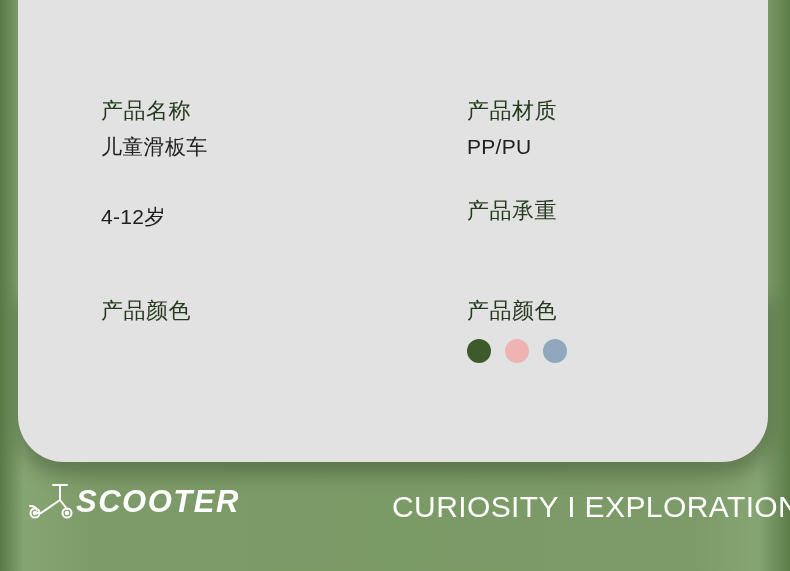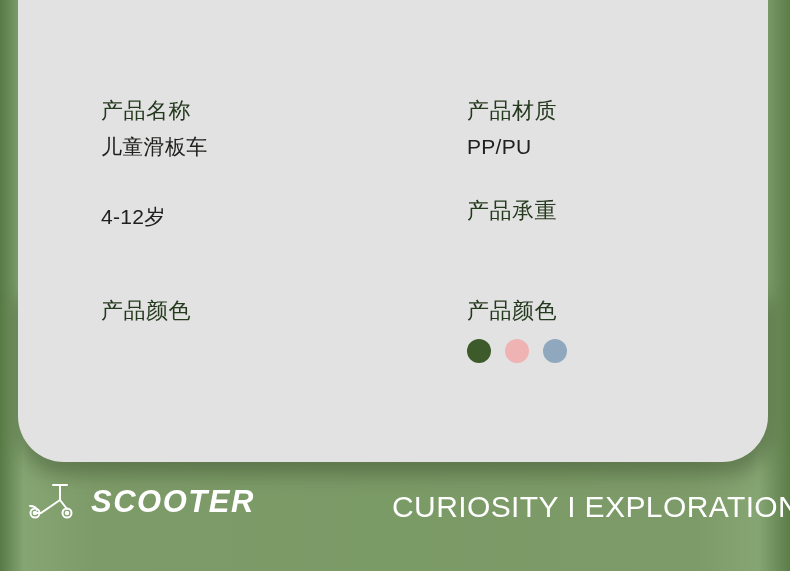--- a/index.html
+++ b/index.html
@@ -106,21 +106,20 @@
     display: flex;
     align-items: center;
   }
 
   .brand {
     position: absolute;
     left: 24px;
     top: 10px;
     display: flex;
     align-items: center;
-    gap: 15px;
   }
   .scooter-icon {
     width: 52px;
     height: 46px;
     display: block;
   }
   .brand-name {
     font-size: 31px;
     font-style: italic;
     font-weight: bold;

